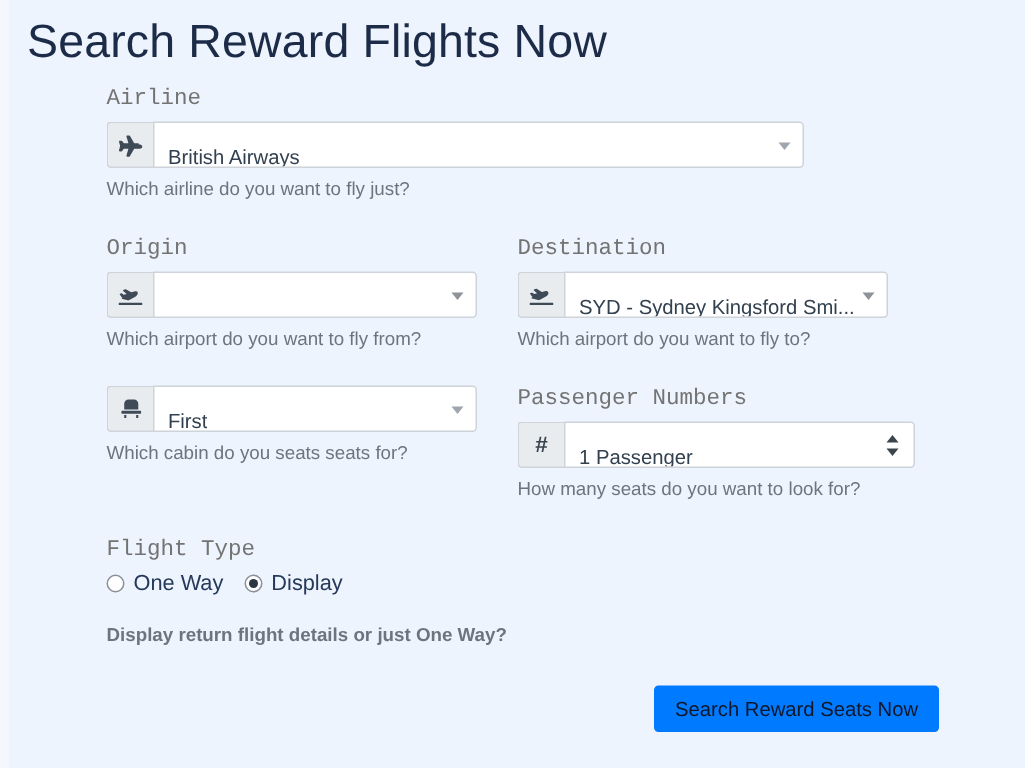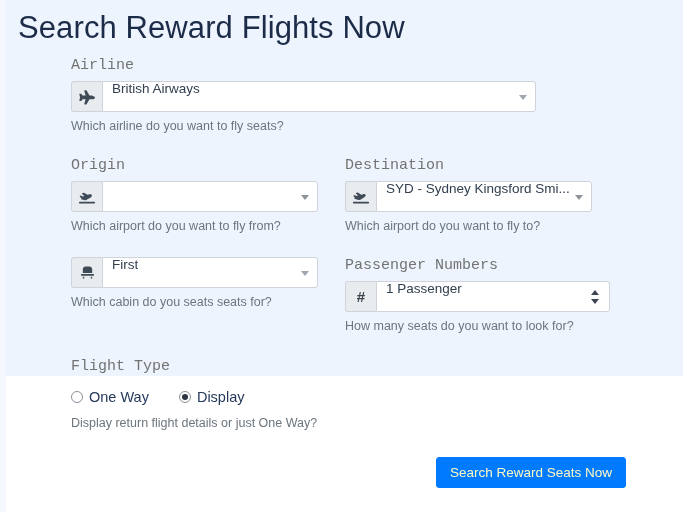--- a/index.html
+++ b/index.html
@@ -9,21 +9,21 @@
   body {
     width: 683px;
     height: 512px;
     background: #ffffff;
     font-family: "Liberation Sans", sans-serif;
     overflow: hidden;
   }
   .page {
     position: relative;
     width: 683px;
-    height: 376px;
+    height: 512px;
     background: #eef4fd;
     box-sizing: border-box;
   }
   .left-gutter {
     position: absolute;
     left: 0;
     top: 0;
     width: 6px;
     height: 512px;
     background: #f4f8fe;
@@ -84,21 +84,21 @@
     color: #3a444f;
     line-height: 1;
   }
   .control {
     flex: 1 1 auto;
     position: relative;
     background: #ffffff;
     border: 1px solid #ced4da;
     border-radius: 0 3px 3px 0;
     display: flex;
-    align-items: flex-start;
+    align-items: flex-end;
     padding: 0 22px 0 9px;
     box-sizing: border-box;
     overflow: hidden;
   }
   .control-value {
     font-size: 13.5px;
     color: #32404f;
     white-space: nowrap;
     overflow: hidden;
     text-overflow: clip;
@@ -144,24 +144,23 @@
   }
   .help-text {
     margin-top: 6px;
     font-size: 12.5px;
     color: #6c757d;
     line-height: 16px;
     white-space: nowrap;
   }
   .radio-row {
     display: flex;
-    align-items: flex-end;
+    align-items: flex-start;
     height: 22px;
     margin-top: 2px;
-    gap: 16px;
   }
   .radio-item {
     display: flex;
     align-items: center;
     margin-right: 14px;
   }
   .radio-mark {
     width: 12px;
     height: 12px;
     border-radius: 50%;
@@ -187,21 +186,21 @@
     line-height: 1;
     white-space: nowrap;
   }
   .submit-button {
     position: absolute;
     left: 436px;
     top: 457px;
     height: 31px;
     padding: 0 13px;
     background: #007bff;
-    color: #fef9c3;
+    color: #0f172a;
     border: 1px solid #007bff;
     border-radius: 3px;
     font-family: "Liberation Sans", sans-serif;
     font-size: 13.5px;
     line-height: 29px;
     white-space: nowrap;
     cursor: pointer;
     box-sizing: border-box;
   }
 </style>
@@ -222,21 +221,21 @@
         <div class="prefix">
           <svg width="16" height="16" viewBox="0 0 576 512" aria-hidden="true">
             <path fill="currentColor" d="M482 200H377L273 23a20 20 0 0 0-17-10h-46c-13 0-23 13-19 26l47 161H128l-40-53a20 20 0 0 0-16-8H32c-13 0-23 12-20 25l27 104-27 104c-3 13 7 25 20 25h40c6 0 12-3 16-8l40-53h110l-47 161c-4 13 6 26 19 26h46c7 0 14-4 17-10l104-177h105c51 0 94-26 94-56s-43-56-94-56z"></path>
           </svg>
         </div>
         <div class="control">
           <span class="control-value">British Airways</span>
           <span class="caret"></span>
         </div>
       </div>
-      <div class="help-text">Which airline do you want to fly seats?</div>
+      <div class="help-text">Which airline do you want to fly just?</div>
     </div>
 
     <div class="field" style="left:71px; top:157px; width:247px;">
       <div class="field-label">Origin</div>
       <div class="input-group">
         <div class="prefix">
           <svg width="16" height="16" viewBox="0 0 640 512" aria-hidden="true">
             <path fill="currentColor" d="M624 448H16a16 16 0 0 0-16 16v32a16 16 0 0 0 16 16h608a16 16 0 0 0 16-16v-32a16 16 0 0 0-16-16zM80.5 341l161 43a63 63 0 0 0 48-6l159-92c34-20 57-46 65-74 7-26-1-48-22-60-17-10-42-11-69-4l-84 22-142-80a19 19 0 0 0-16-1l-53 21c-10 4-12 17-4 24l94 79-79 21-45-33a19 19 0 0 0-16-3l-37 11c-9 3-13 14-7 22l52 72c5 7 12 11 20 13z"></path>
           </svg>
         </div>
@@ -300,19 +299,19 @@
       <div class="radio-row">
         <div class="radio-item">
           <span class="radio-mark"></span>
           <span class="radio-label">One Way</span>
         </div>
         <div class="radio-item">
           <span class="radio-mark checked"></span>
           <span class="radio-label">Display</span>
         </div>
       </div>
-      <div class="help-text" style="margin-top:11px;">Display return flight details or just One Way?</div>
+      <div class="help-text" style="margin-top:11px;font-weight:bold;">Display return flight details or just One Way?</div>
     </div>
 
     <button class="submit-button">Search Reward Seats Now</button>
 
   </div>
 </div>
 
 </body></html>

